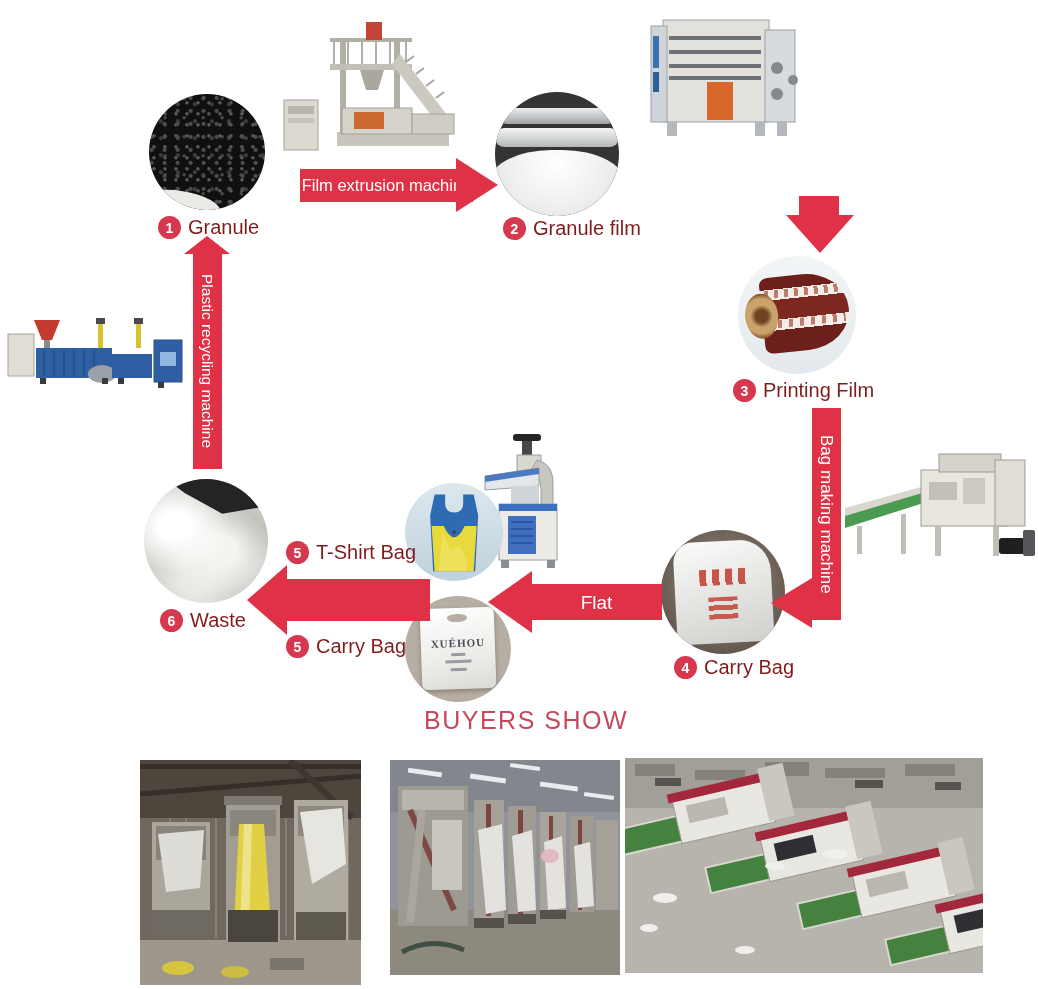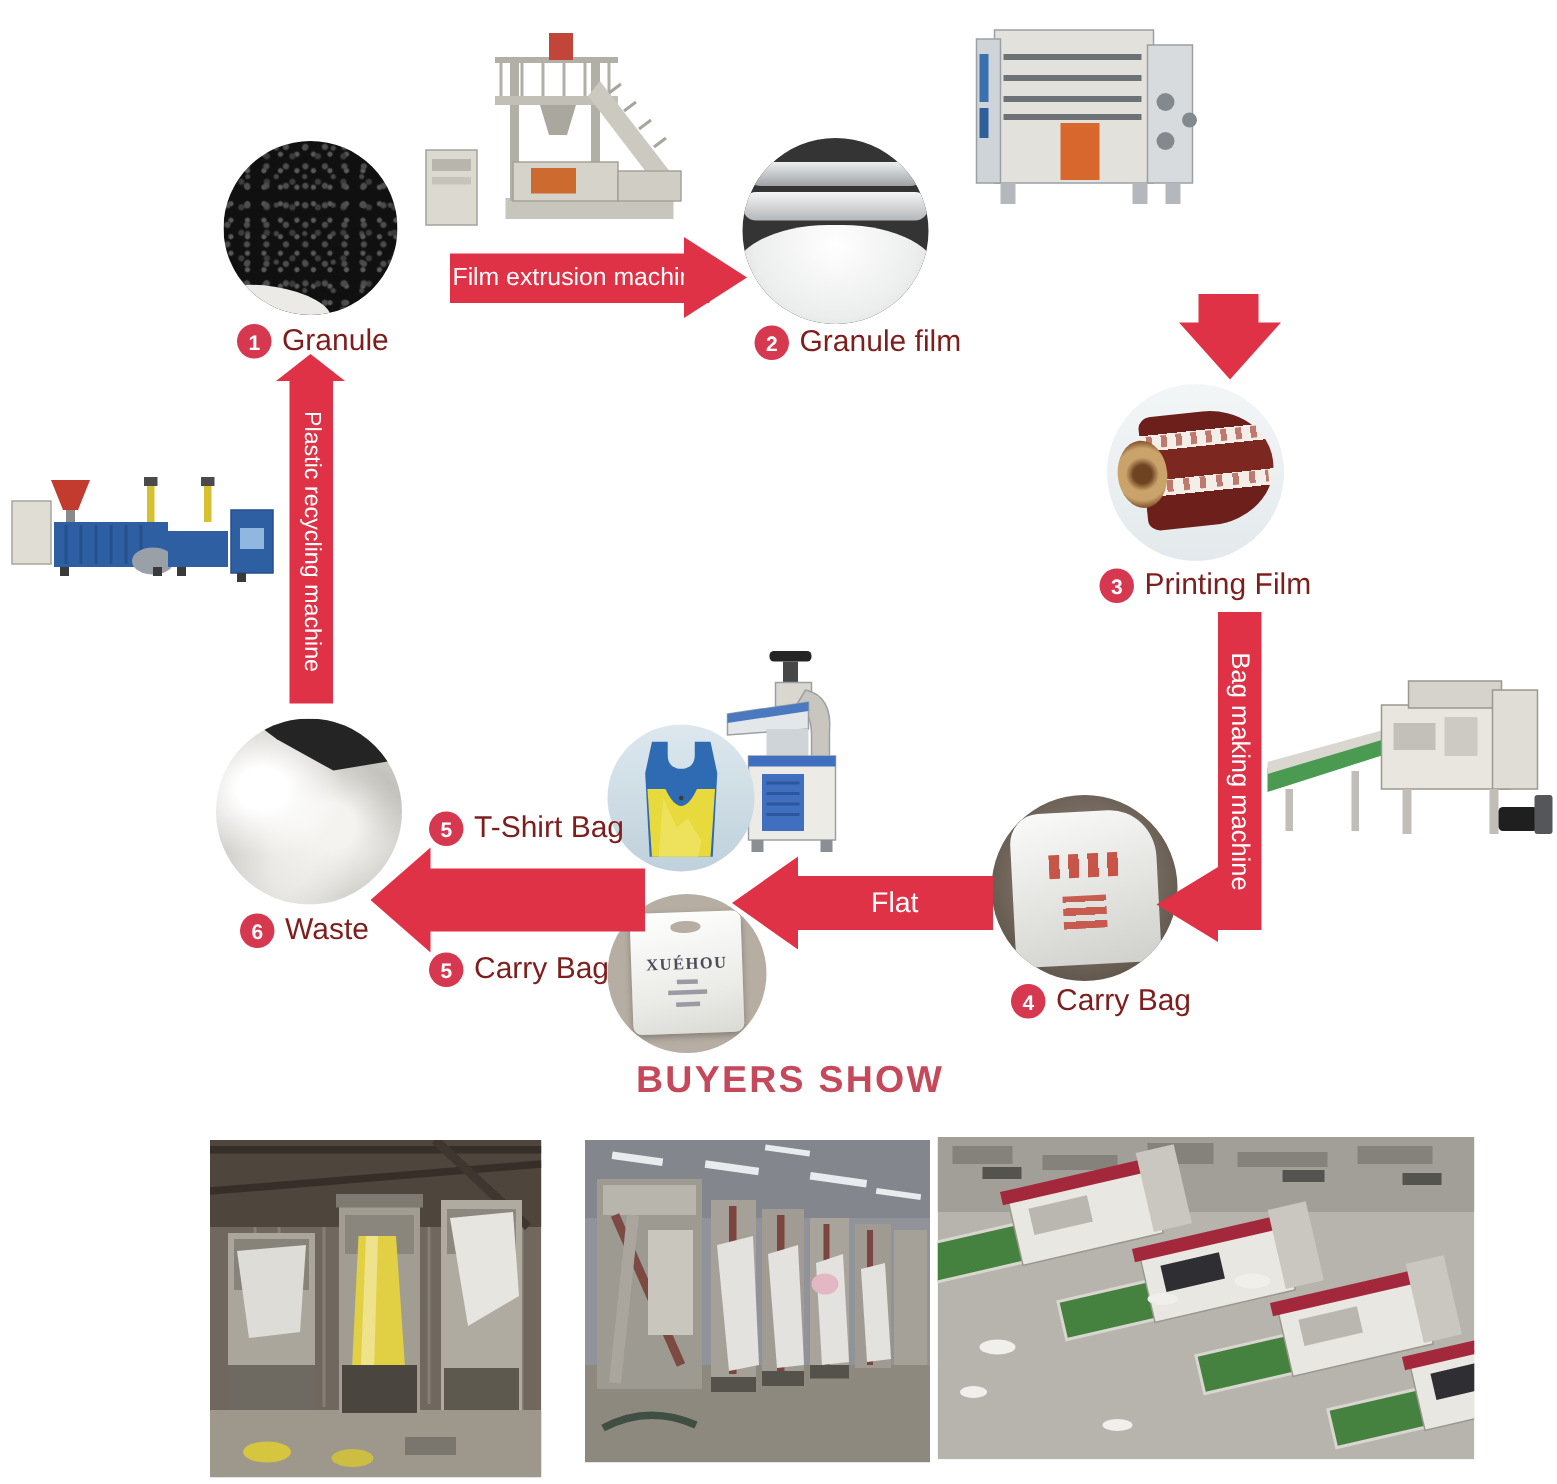--- a/index.html
+++ b/index.html
@@ -74,21 +74,21 @@
   .vertical .arrow-label{writing-mode:vertical-rl;}
   .tri{position:absolute;width:0;height:0;}
 
   
   .step{position:absolute;display:flex;align-items:center;gap:7px;}
   .badge{width:23px;height:23px;border-radius:50%;background:#d63850;color:#ffffff;
     font-size:14px;font-weight:bold;display:flex;align-items:center;justify-content:center;}
   .step-text{font-size:20px;color:#7f1d1d;}
 
   
-  .buyers-title{position:absolute;left:424px;top:706px;font-size:25px;font-weight:bold;
+  .buyers-title{position:absolute;left:424px;top:706px;font-size:25px;font-weight:normal;
     color:#c5495b;letter-spacing:1.5px;}
 
   .photo{position:absolute;overflow:hidden;}
   svg{display:block;}
 </style>
 </head>
 <body>
 
 <div id="canvas">
 

